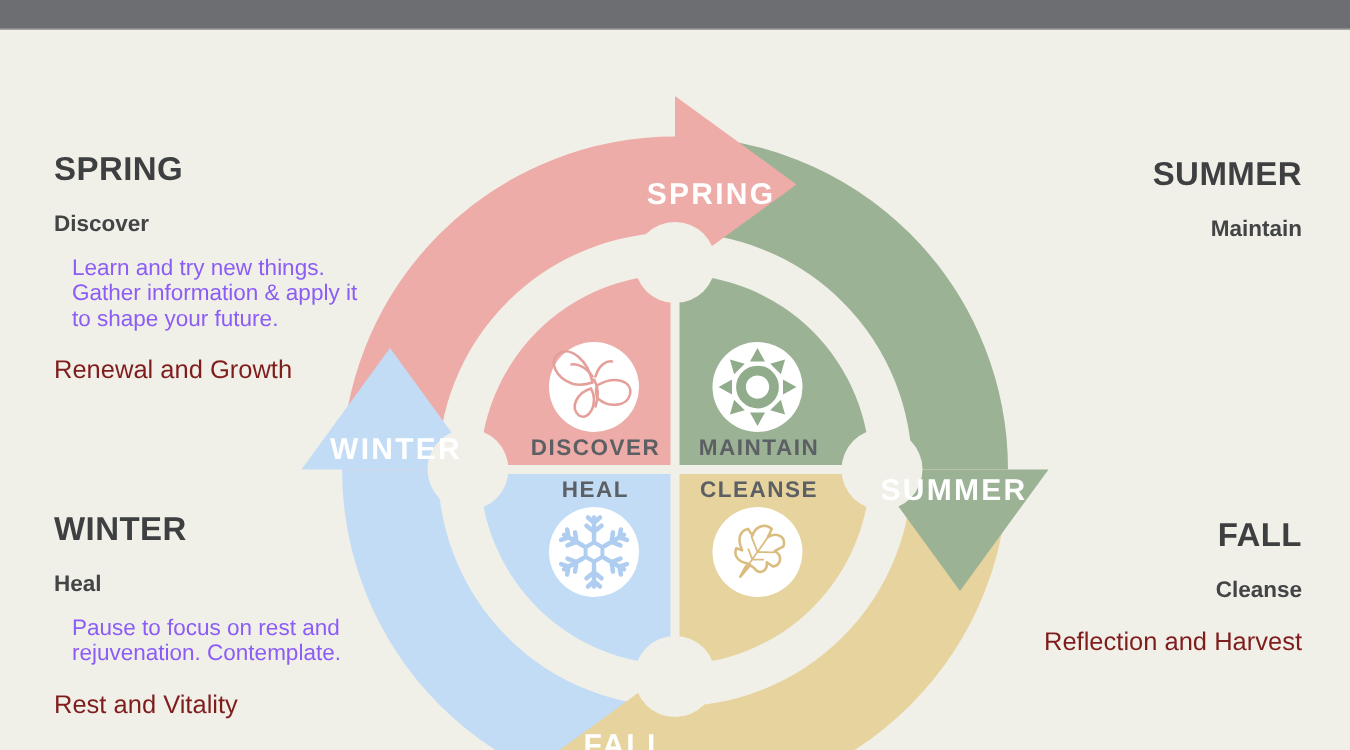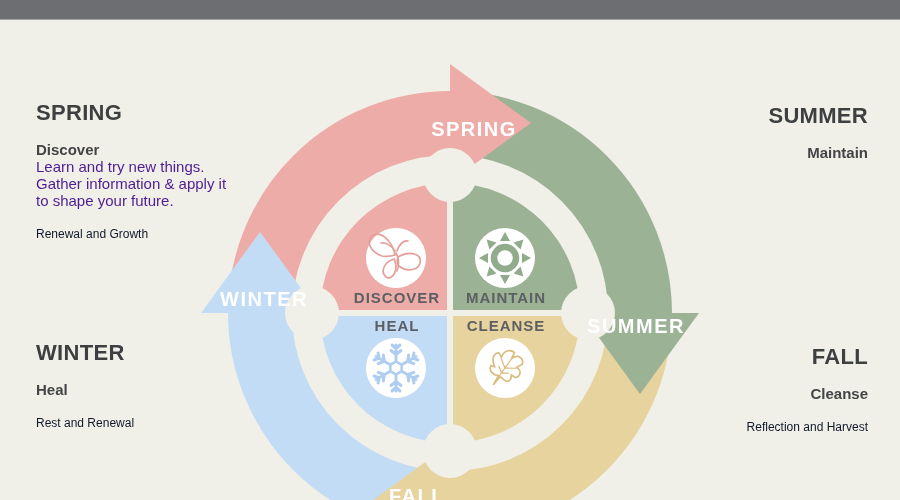--- a/index.html
+++ b/index.html
@@ -5,22 +5,22 @@
   html,body{margin:0;padding:0;}
   .stage{position:relative;width:900px;height:500px;overflow:hidden;
          background:#f1f0e8;font-family:"Liberation Sans",sans-serif;}
   .topbar{position:absolute;top:0;left:0;width:900px;height:19px;
           background:#6d6e71;border-bottom:1px solid #a3a5a8;}
   .cycle-svg{position:absolute;top:0;left:0;}
   .panel{position:absolute;}
   .panel h2{font-size:22px;line-height:24px;font-weight:bold;color:#3e3f41;
             margin:0 0 16px 0;letter-spacing:.3px;}
   .panel .sub{font-size:15px;line-height:17px;font-weight:bold;color:#434446;margin:0;}
-  .panel .body{font-size:15px;line-height:17px;color:#4c1d95;margin:0;white-space:pre-line;}
-  .panel .tagline{font-size:12px;line-height:17px;color:#0f172a;margin:17px 0 0 0;}
+  .panel .body{font-size:15px;line-height:17px;color:#8b5cf6;margin:12px;white-space:pre-line;}
+  .panel .tagline{font-size:17px;line-height:17px;color:#7f1d1d;margin:17px 0 0 0;}
   .panel.left{text-align:left;}
   .panel.right{text-align:right;}
   .p-spring{left:36px;top:101px;width:230px;}
   .p-summer{right:32px;top:104px;width:250px;}
   .p-winter{left:36px;top:341px;width:240px;}
   .p-fall{right:32px;top:345px;width:260px;}
   svg text{font-family:"Liberation Sans",sans-serif;}
   .season-label{font-size:20px;font-weight:bold;fill:#ffffff;letter-spacing:1.5px;}
   .quad-label{font-size:15px;font-weight:bold;fill:#5c5f63;letter-spacing:1px;}
   .arcband{fill:none;stroke-width:64;}
@@ -126,21 +126,23 @@
   </div>
 
   <div class="panel right p-summer">
     <h2>SUMMER</h2>
     <p class="sub">Maintain</p>
   </div>
 
   <div class="panel left p-winter">
     <h2>WINTER</h2>
     <p class="sub">Heal</p>
-    <p class="tagline">Rest and Renewal</p>
+    <p class="body">Pause to focus on rest and
+rejuvenation. Contemplate.</p>
+    <p class="tagline">Rest and Vitality</p>
   </div>
 
   <div class="panel right p-fall">
     <h2>FALL</h2>
     <p class="sub">Cleanse</p>
     <p class="tagline">Reflection and Harvest</p>
   </div>
 
 </div>
 

